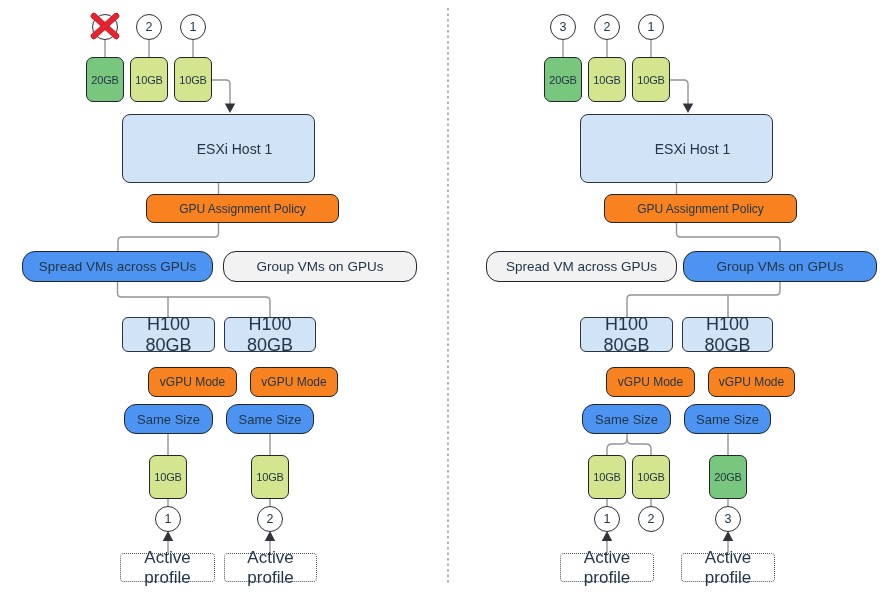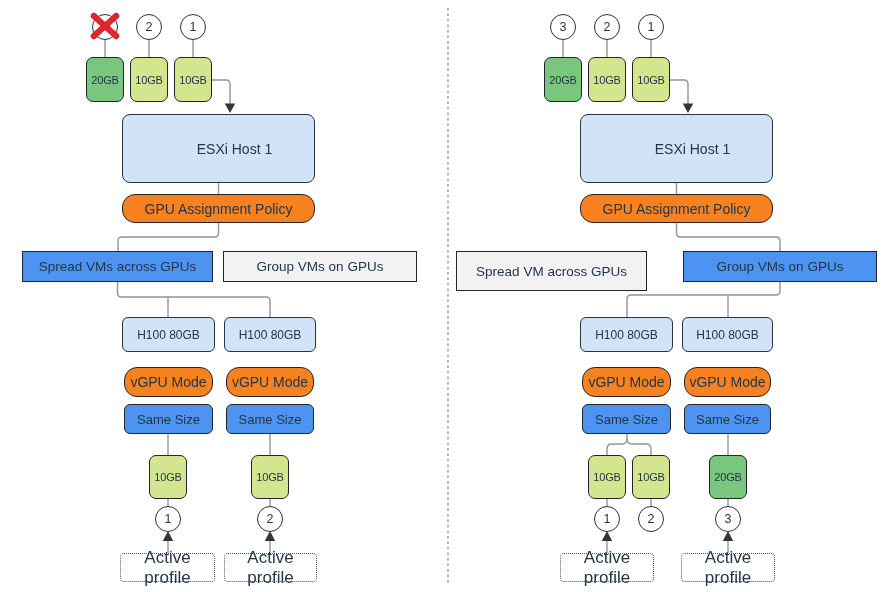--- a/index.html
+++ b/index.html
@@ -8,26 +8,26 @@
     font-family:"Liberation Sans","DejaVu Sans",sans-serif;
     color:var(--text,#233648);overflow:hidden;
   }
   #wires{position:absolute;left:0;top:0;z-index:0;}
   .node{position:absolute;box-sizing:border-box;display:flex;align-items:center;justify-content:center;
         text-align:center;z-index:1;background:#fff;}
   .vm-box{border:1.6px solid #21242b;border-radius:7px;font-size:11px;letter-spacing:-0.2px;}
   [data-type="green"]{background:var(--green,#79c67f);}
   [data-type="lime"]{background:var(--lime,#d4e58f);}
   .host-box{background:var(--lightblue,#d0e3f7);border:1.6px solid #2a3340;border-radius:8px;font-size:14px;padding-left:32px;}
-  .orange-box{background:var(--orange,#f8821f);border:1.6px solid #21242b;border-radius:13px;font-size:14px;}
-  .option{border:1.6px solid #21242b;border-radius:0;font-size:13.5px;}
+  .orange-box{background:var(--orange,#f8821f);border:1.6px solid #21242b;border-radius:8px;font-size:12px;margin-left:24px;}
+  .option{border:1.6px solid #21242b;border-radius:13px;font-size:13.5px;}
   .option.active{background:var(--blue,#4d94f2);}
   .option.inactive{background:var(--gray,#f2f2f2);}
-  .gpu-box{background:var(--lightblue,#d0e3f7);border:1.6px solid #2a3340;border-radius:6px;font-size:12px;}
-  .size-box{background:var(--blue,#4d94f2);border:1.6px solid #21242b;border-radius:6px;font-size:13px;}
+  .gpu-box{background:var(--lightblue,#d0e3f7);border:1.6px solid #2a3340;border-radius:6px;font-size:18px;}
+  .size-box{background:var(--blue,#4d94f2);border:1.6px solid #21242b;border-radius:12px;font-size:13px;}
   .circle{width:26px;height:26px;border:1.6px solid #2b2f36;border-radius:50%;font-size:12.5px;background:#fff;}
   .active-profile{border:1.4px dotted #4a545f;border-radius:4px;font-size:17px;background:#fff;}
   .red-x{position:absolute;z-index:2;width:40px;height:40px;pointer-events:none;}
   .red-x::before,.red-x::after{
     content:"";position:absolute;left:2px;top:17px;width:36px;height:6px;border-radius:3px;
     background:var(--redx,#e32530);box-shadow:0 0 0 .4px #b4121d inset;
   }
   .red-x::before{transform:rotate(42deg);}
   .red-x::after{transform:rotate(-42deg);}
 </style>
@@ -125,21 +125,21 @@
     <div class="node circle" style="left:638px;top:14px;">1</div>
 
     <div class="node vm-box" data-type="green" style="left:544px;top:57px;width:38px;height:45px;">20GB</div>
     <div class="node vm-box" data-type="lime" style="left:588px;top:57px;width:38px;height:45px;">10GB</div>
     <div class="node vm-box" data-type="lime" style="left:632px;top:57px;width:38px;height:45px;">10GB</div>
 
     <div class="node host-box" style="left:580px;top:114px;width:193px;height:69px;">ESXi Host 1</div>
 
     <div class="node orange-box" style="left:580px;top:194px;width:193px;height:29px;">GPU Assignment Policy</div>
 
-    <div class="node option inactive" style="left:456px;top:251px;width:191px;height:40px;">Spread VM across GPUs</div>
+    <div class="node option inactive" style="left:486px;top:251px;width:191px;height:31px;">Spread VM across GPUs</div>
     <div class="node option active" style="left:683px;top:251px;width:194px;height:31px;">Group VMs on GPUs</div>
 
     <div class="node gpu-box" style="left:580px;top:317px;width:93px;height:35px;">H100 80GB</div>
     <div class="node gpu-box" style="left:682px;top:317px;width:91px;height:35px;">H100 80GB</div>
 
     <div class="node orange-box" style="left:582px;top:367px;width:89px;height:30px;">vGPU Mode</div>
     <div class="node orange-box" style="left:684px;top:367px;width:87px;height:30px;">vGPU Mode</div>
 
     <div class="node size-box" style="left:582px;top:404px;width:89px;height:30px;">Same Size</div>
     <div class="node size-box" style="left:684px;top:404px;width:87px;height:30px;">Same Size</div>

